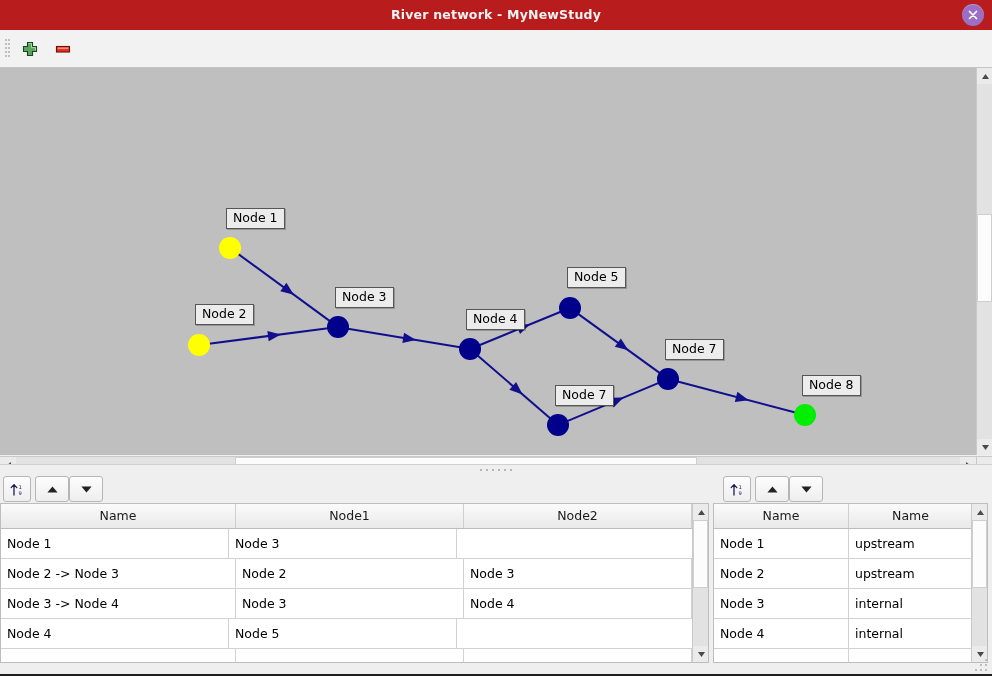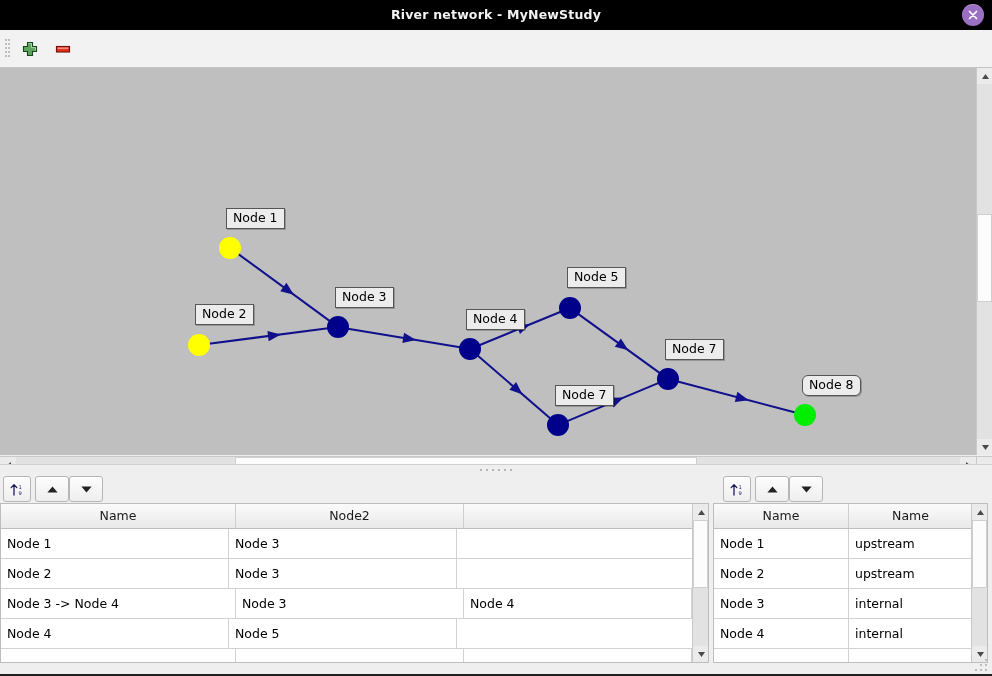--- a/index.html
+++ b/index.html
@@ -13,21 +13,21 @@
     position: relative;
     width: 992px; height: 676px;
     background: #efefef;
     box-sizing: border-box;
   }
 
   
   .titlebar {
     position: absolute; left: 0; top: 0;
     width: 992px; height: 42px;
-    background: #000000;
+    background: #b91c1c;
     border-bottom: 1px solid #1c1c1c;
     box-sizing: border-box;
   }
   .titlebar-text {
     position: absolute; left: 0; top: 0;
     width: 992px; line-height: 30px;
     text-align: center;
     color: #f2f2f2;
     font-size: 12.5px;
     font-weight: bold;
@@ -298,21 +298,21 @@
           <circle cx="805" cy="347" r="11" fill="#00ee00"></circle>
         </svg>
       <div id="graph-labels">
           <div class="nodelabel" style="left: 226px; top: 140px;">Node 1</div>
           <div class="nodelabel" style="left: 195px; top: 236px;">Node 2</div>
           <div class="nodelabel" style="left: 335px; top: 219px;">Node 3</div>
           <div class="nodelabel" style="left: 466px; top: 241px;">Node 4</div>
           <div class="nodelabel" style="left: 567px; top: 199px;">Node 5</div>
           <div class="nodelabel" style="left: 555px; top: 317px;">Node 7</div>
           <div class="nodelabel" style="left: 665px; top: 271px;">Node 7</div>
-          <div class="nodelabel" style="left: 802px; top: 307px; border-radius: 6px;">Node 8</div>
+          <div class="nodelabel" style="left: 802px; top: 307px;">Node 8</div>
         </div>
     </div>
 
     <div class="vscroll">
       <div class="sb-arrow" style="top:0;left:0;">
         <svg width="9" height="7" viewBox="0 0 9 7">
             <path d="M4.5 1 L8 6 L1 6 Z" fill="#4a4a4a"></path>
           </svg>
       </div>
       <div class="sb-track-dark" style="left:0;top:16px;width:15px;height:355px;"></div>
@@ -369,28 +369,30 @@
       <div class="sortbtn b3">
         <svg width="13" height="9" viewBox="0 0 13 9">
             <path d="M6.5 7.4 L1.4 1.6 L11.6 1.6 Z" fill="#222"></path>
           </svg>
       </div>
     </div>
 
     <div class="grid grid-left">
       <div class="ghead">
         <div style="width:235px">Name</div>
+        <div style="width:228px">Node1</div>
         <div style="width:228px">Node2</div>
       </div>
       <div id="branch-rows">
           <div class="grow">
             <div style="width: 228px;">Node 1</div>
             <div style="width: 228px;">Node 3</div>
           </div>
           <div class="grow">
+            <div style="width: 235px;">Node 2 -&gt; Node 3</div>
             <div style="width: 228px;">Node 2</div>
             <div style="width: 228px;">Node 3</div>
           </div>
           <div class="grow">
             <div style="width: 235px;">Node 3 -&gt; Node 4</div>
             <div style="width: 228px;">Node 3</div>
             <div style="width: 228px;">Node 4</div>
           </div>
           <div class="grow">
             <div style="width: 228px;">Node 4</div>

